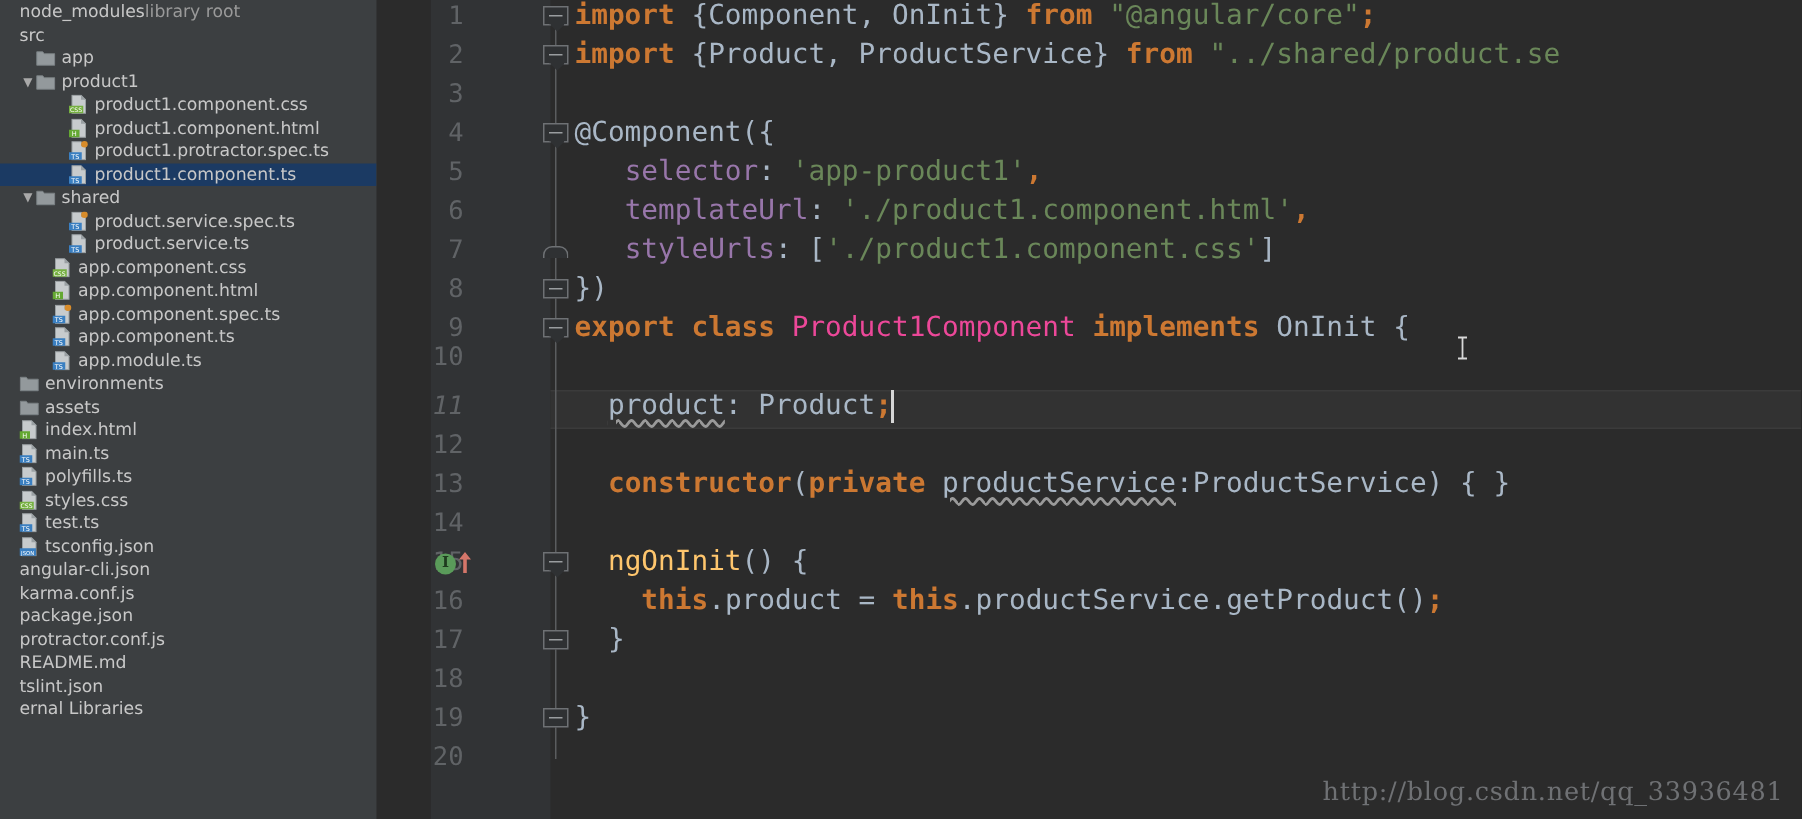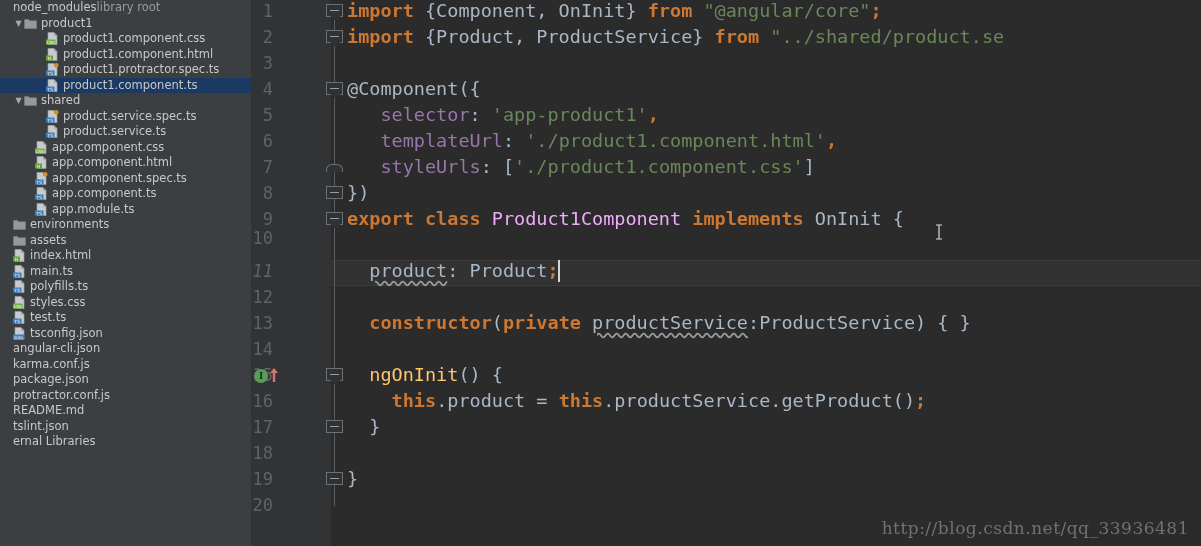--- a/index.html
+++ b/index.html
@@ -1,21 +1,21 @@
 <!DOCTYPE html>
 <html><head>
 <meta charset="utf-8">
 <style>
   html,body{margin:0;padding:0;background:#2b2b2b;}
   body{
     width:1201px;height:546px;overflow:hidden;position:relative;
     font-family:"DejaVu Sans", sans-serif;
     -webkit-font-smoothing:antialiased;
   }
-  .ide{display:flex;width:1201px;height:546px;}
+  .ide{display:flex;width:1201px;height:546px;gap:36px;}
 
   
   .sidebar{
     width:251px;height:546px;background:#3c3f41;color:#bbbbbb;
     font-size:11.5px;line-height:15.5px;position:relative;
     overflow:hidden;flex:0 0 251px;
   }
   .tree-row{
     display:flex;align-items:center;height:15.5px;white-space:nowrap;
     padding-left:2px;position:relative;
@@ -79,21 +79,21 @@
   .curline{
     position:absolute;left:80px;right:0;height:26px;background:#323232;
     border-top:1px solid #3b3b3b;border-bottom:1px solid #3b3b3b;box-sizing:border-box;
   }
 
   
   .kw{color:#cc7832;font-weight:bold;}
   .pl{color:#a9b7c6;}
   .st{color:#6a8759;}
   .fn{color:#ffc66d;}
-  .cls{color:#f0abfc;}
+  .cls{color:#ec4899;}
   .fld{color:#9876aa;}
   .err{text-decoration:underline wavy #9a9a9a;text-underline-offset:3px;}
 
   .caret{
     position:absolute;width:2px;height:22px;background:#d6d6d6;top:2px;
   }
 
   .mark-impl{
     position:absolute;width:14px;height:14px;border-radius:50%;
     background:#5a9b5a;color:#1e3a1e;font-size:10px;font-weight:bold;
@@ -112,20 +112,35 @@
 <body>
 
 <div class="ide">
 
   <div class="sidebar" id="sidebar">
       <div class="tree-row">
         <span class="spacer" style="width: 0px;"></span>
         <span class="arrow"></span>
         <span class="lbl">node_modules</span>
         <span class="lbl dim"> library root</span>
+      </div>
+      <div class="tree-row">
+        <span class="spacer" style="width: 0px;"></span>
+        <span class="arrow"></span>
+        <span class="lbl">src</span>
+      </div>
+      <div class="tree-row">
+        <span class="spacer" style="width: 11px;"></span>
+        <span class="arrow"></span>
+        <span class="ico">
+          <svg width="13" height="13" viewBox="0 0 13 13">
+            <path d="M0.5 2.5 h4 l1 1.3 h7 v7.7 h-12 z" fill="#93999c" stroke="#7b8184" stroke-width=".6"></path>
+          </svg>
+        </span>
+        <span class="lbl">app</span>
       </div>
       <div class="tree-row">
         <span class="spacer" style="width: 11px;"></span>
         <span class="arrow">▼</span>
         <span class="ico">
           <svg width="13" height="13" viewBox="0 0 13 13">
             <path d="M0.5 2.5 h4 l1 1.3 h7 v7.7 h-12 z" fill="#93999c" stroke="#7b8184" stroke-width=".6"></path>
           </svg>
         </span>
         <span class="lbl">product1</span>

